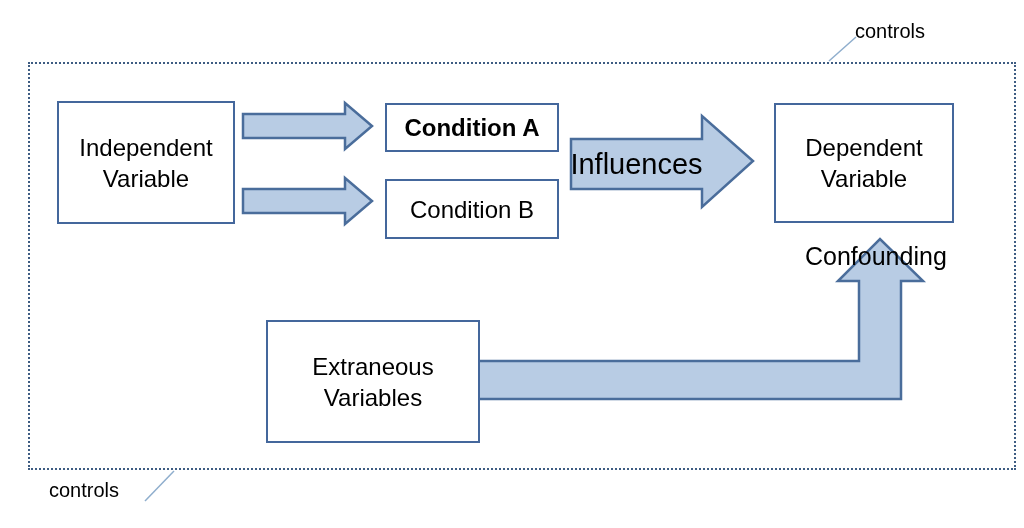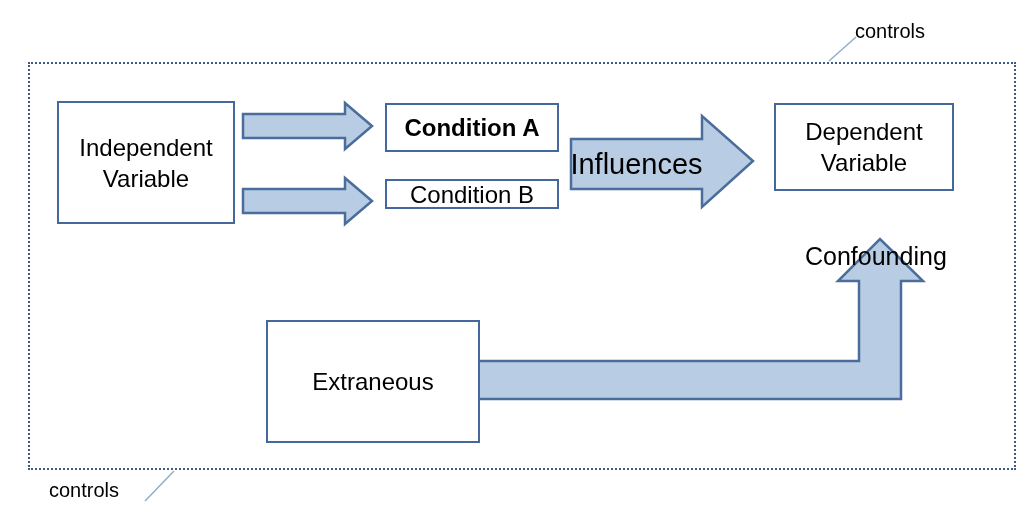--- a/index.html
+++ b/index.html
@@ -46,22 +46,22 @@
     align-items: center;
     text-align: center;
     color: var(--text-color);
     font-size: 24px;
     line-height: 31px;
     z-index: 2;
   }
   .box.two-line { }
   .box-independent { left: 45px;  top: 101px; width: 178px; height: 123px; }
   .box-condition-a { left: 373px; top: 103px; width: 174px; height: 49px; font-weight: bold;  }
-  .box-condition-b { left: 373px; top: 179px; width: 174px; height: 30px;  }
-  .box-dependent   { left: 762px; top: 103px; width: 180px; height: 88px; }
+  .box-condition-b { left: 373px; top: 179px; width: 174px; height: 60px;  }
+  .box-dependent   { left: 762px; top: 103px; width: 180px; height: 120px; }
   .box-extraneous  { left: 254px; top: 320px; width: 214px; height: 123px; }
 
   .arrow-svg { position: absolute; z-index: 1; overflow: visible; }
   .arrow-shape {
     fill: var(--arrow-fill);
     stroke: var(--arrow-stroke);
     stroke-width: 2.5;
     stroke-linejoin: miter;
   }
   .svg-arrow-a     { left: 230px; top: 101px; }
@@ -136,20 +136,21 @@
   </svg>
   <div class="float-label label-influences">Influences</div>
 
   <div class="box two-line box-dependent">
     <span>Dependent</span>
     <span>Variable</span>
   </div>
 
   <div class="box two-line box-extraneous">
     <span>Extraneous</span>
+    <span>Variables</span>
   </div>
 
   <svg class="arrow-svg svg-confounding" width="490" height="172">
     <polygon class="arrow-shape" points="2,128 417,128 417,48 396,48 438,6 481,48 459,48 459,166 2,166"></polygon>
   </svg>
   <div class="float-label label-confounding">Confounding</div>
 
 </div>
 
 </body></html>

